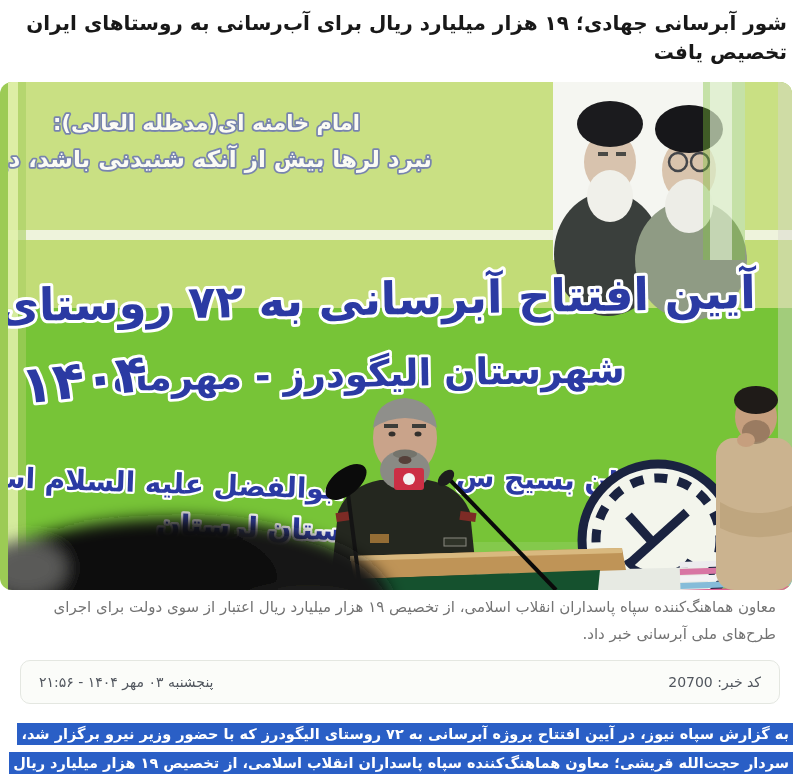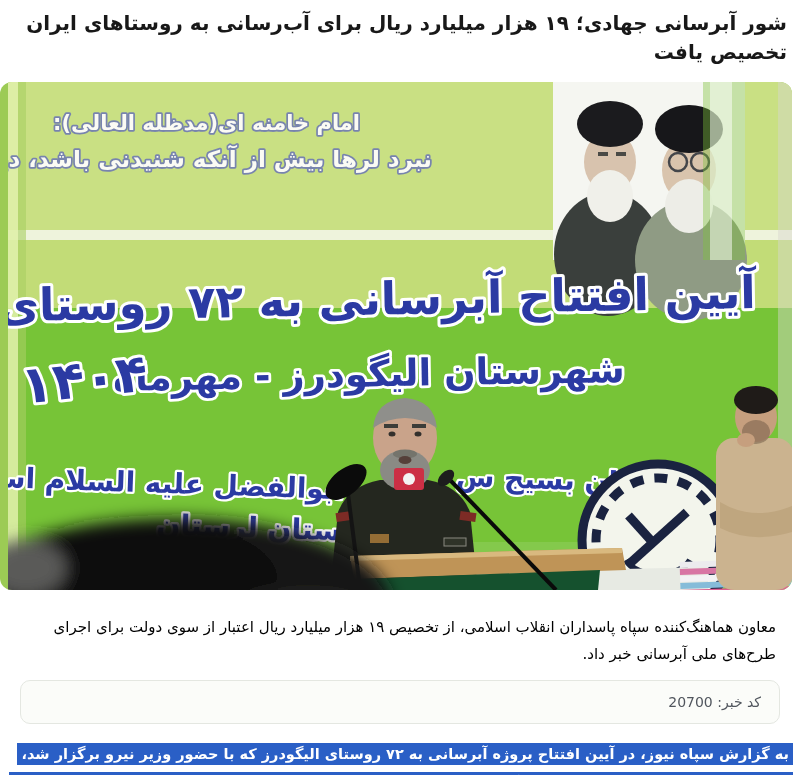--- a/index.html
+++ b/index.html
@@ -15,22 +15,22 @@
   }
   .photo{
     position:relative;margin:15px 8px 0 8px;width:792px;height:508px;
     border-radius:12px;overflow:hidden;background:#9ccb55;
   }
   .photo svg{position:absolute;inset:0;display:block;}
   .btxt{font-family:"DejaVu Sans",sans-serif;font-weight:bold;paint-order:stroke;stroke-linejoin:round;stroke-linecap:round;}
   .btxt-blue{fill:#2b3aa3;stroke:#ffffff;}
   .btxt-white{fill:#fbfbf4;stroke:#7884ae;}
   .caption{
-    margin:24px 24px 0 24px;
-    font-size:15px;line-height:1.78;color:#000000;
+    margin:4px 24px 0 24px;
+    font-size:15px;line-height:1.78;color:#737373;
   }
   .meta-bar{
     margin:13px 20px 0 20px;
     background:#fbfcf9;border:1px solid #e4e7e1;border-radius:10px;
     padding:13px 18px;
     display:flex;justify-content:space-between;align-items:center;
     font-size:14px;color:#51565e;
   }
   .lead{
     margin:16px 7px 0 7px;
@@ -170,15 +170,16 @@
       <ellipse cx="18" cy="486" rx="40" ry="28" fill="#5a5a58"></ellipse>
       <ellipse cx="300" cy="548" rx="95" ry="45" fill="#1d1d1b"></ellipse>
     </g>
   </svg>
 </figure>
 
 <p class="caption">معاون هماهنگ‌کننده سپاه پاسداران انقلاب اسلامی، از تخصیص ۱۹ هزار میلیارد ریال اعتبار از سوی دولت برای اجرای طرح‌های ملی آبرسانی خبر داد.</p>
 
 <div class="meta-bar">
   <span>کد خبر: 20700</span>
+  <span>پنجشنبه ۰۳ مهر ۱۴۰۴ - ۲۱:۵۶</span>
 </div>
 
 <p class="lead"><span class="hl">به گزارش سپاه نیوز، در آیین افتتاح پروژه آبرسانی به ۷۲ روستای الیگودرز که با حضور وزیر نیرو برگزار شد، سردار حجت‌الله قریشی؛ معاون هماهنگ‌کننده سپاه پاسداران انقلاب اسلامی، از تخصیص ۱۹ هزار میلیارد ریال اعتبار از سوی دولت برای اجرای طرح‌های ملی آبرسانی خبر داد.</span></p>
 
 </body></html>

